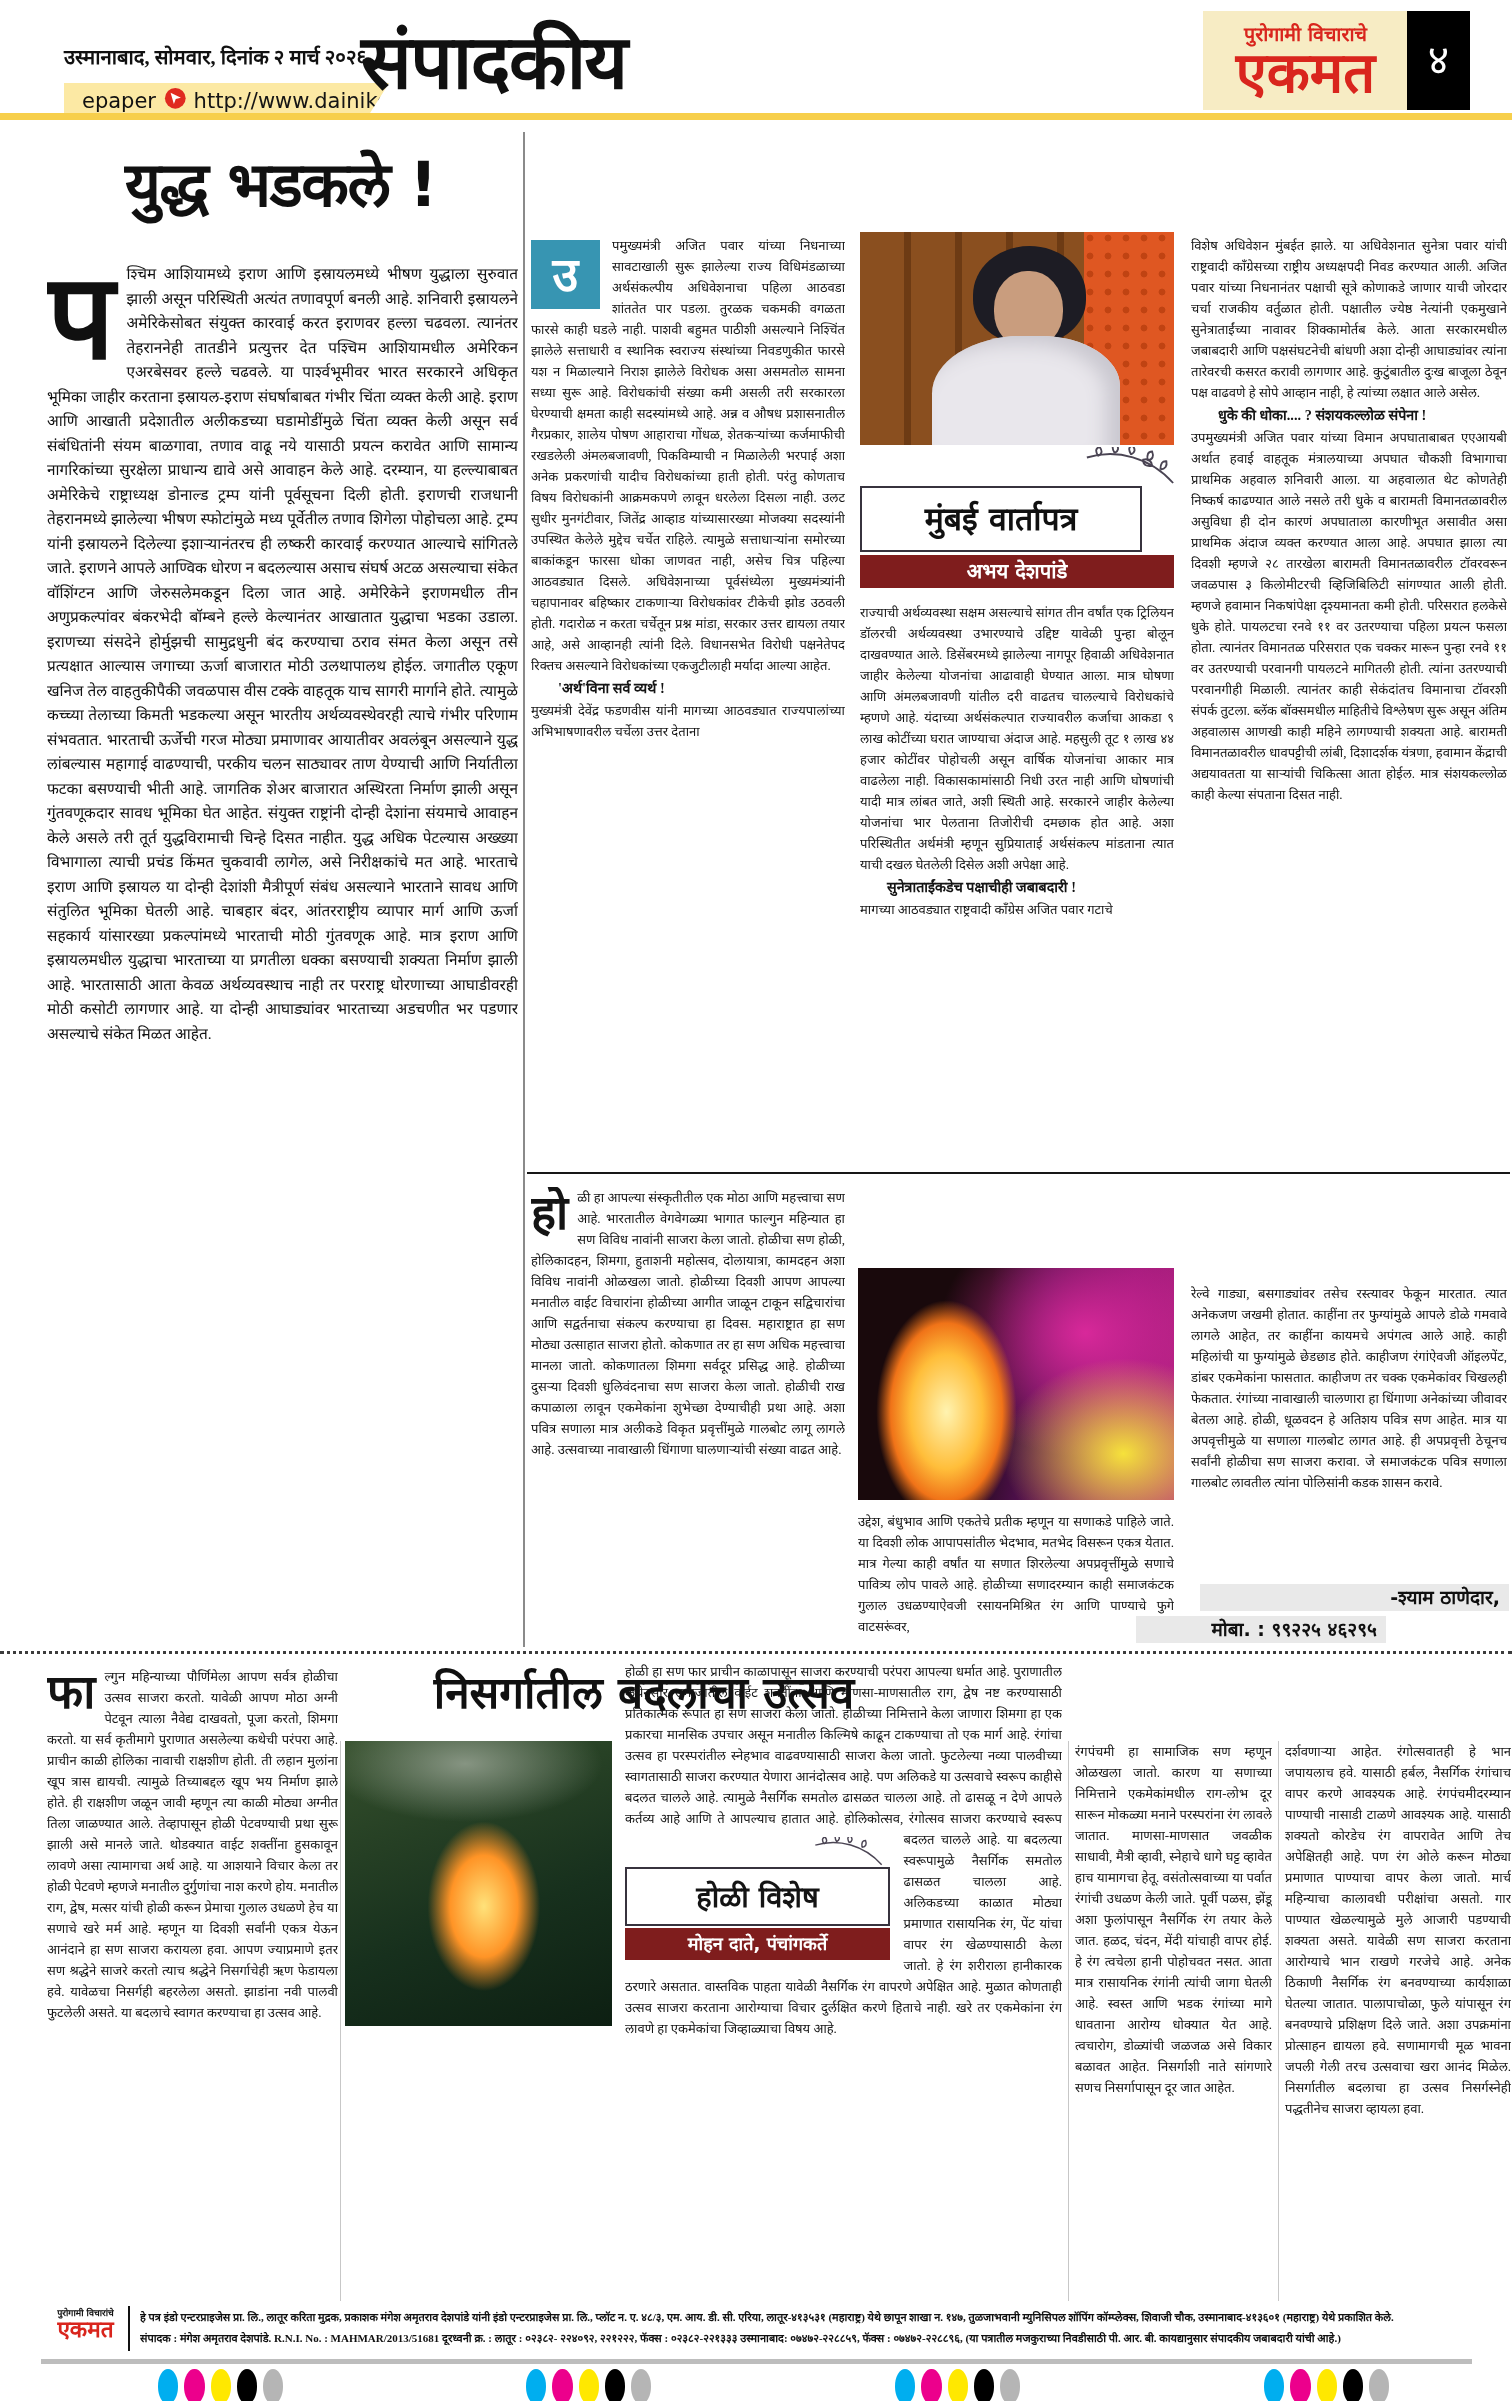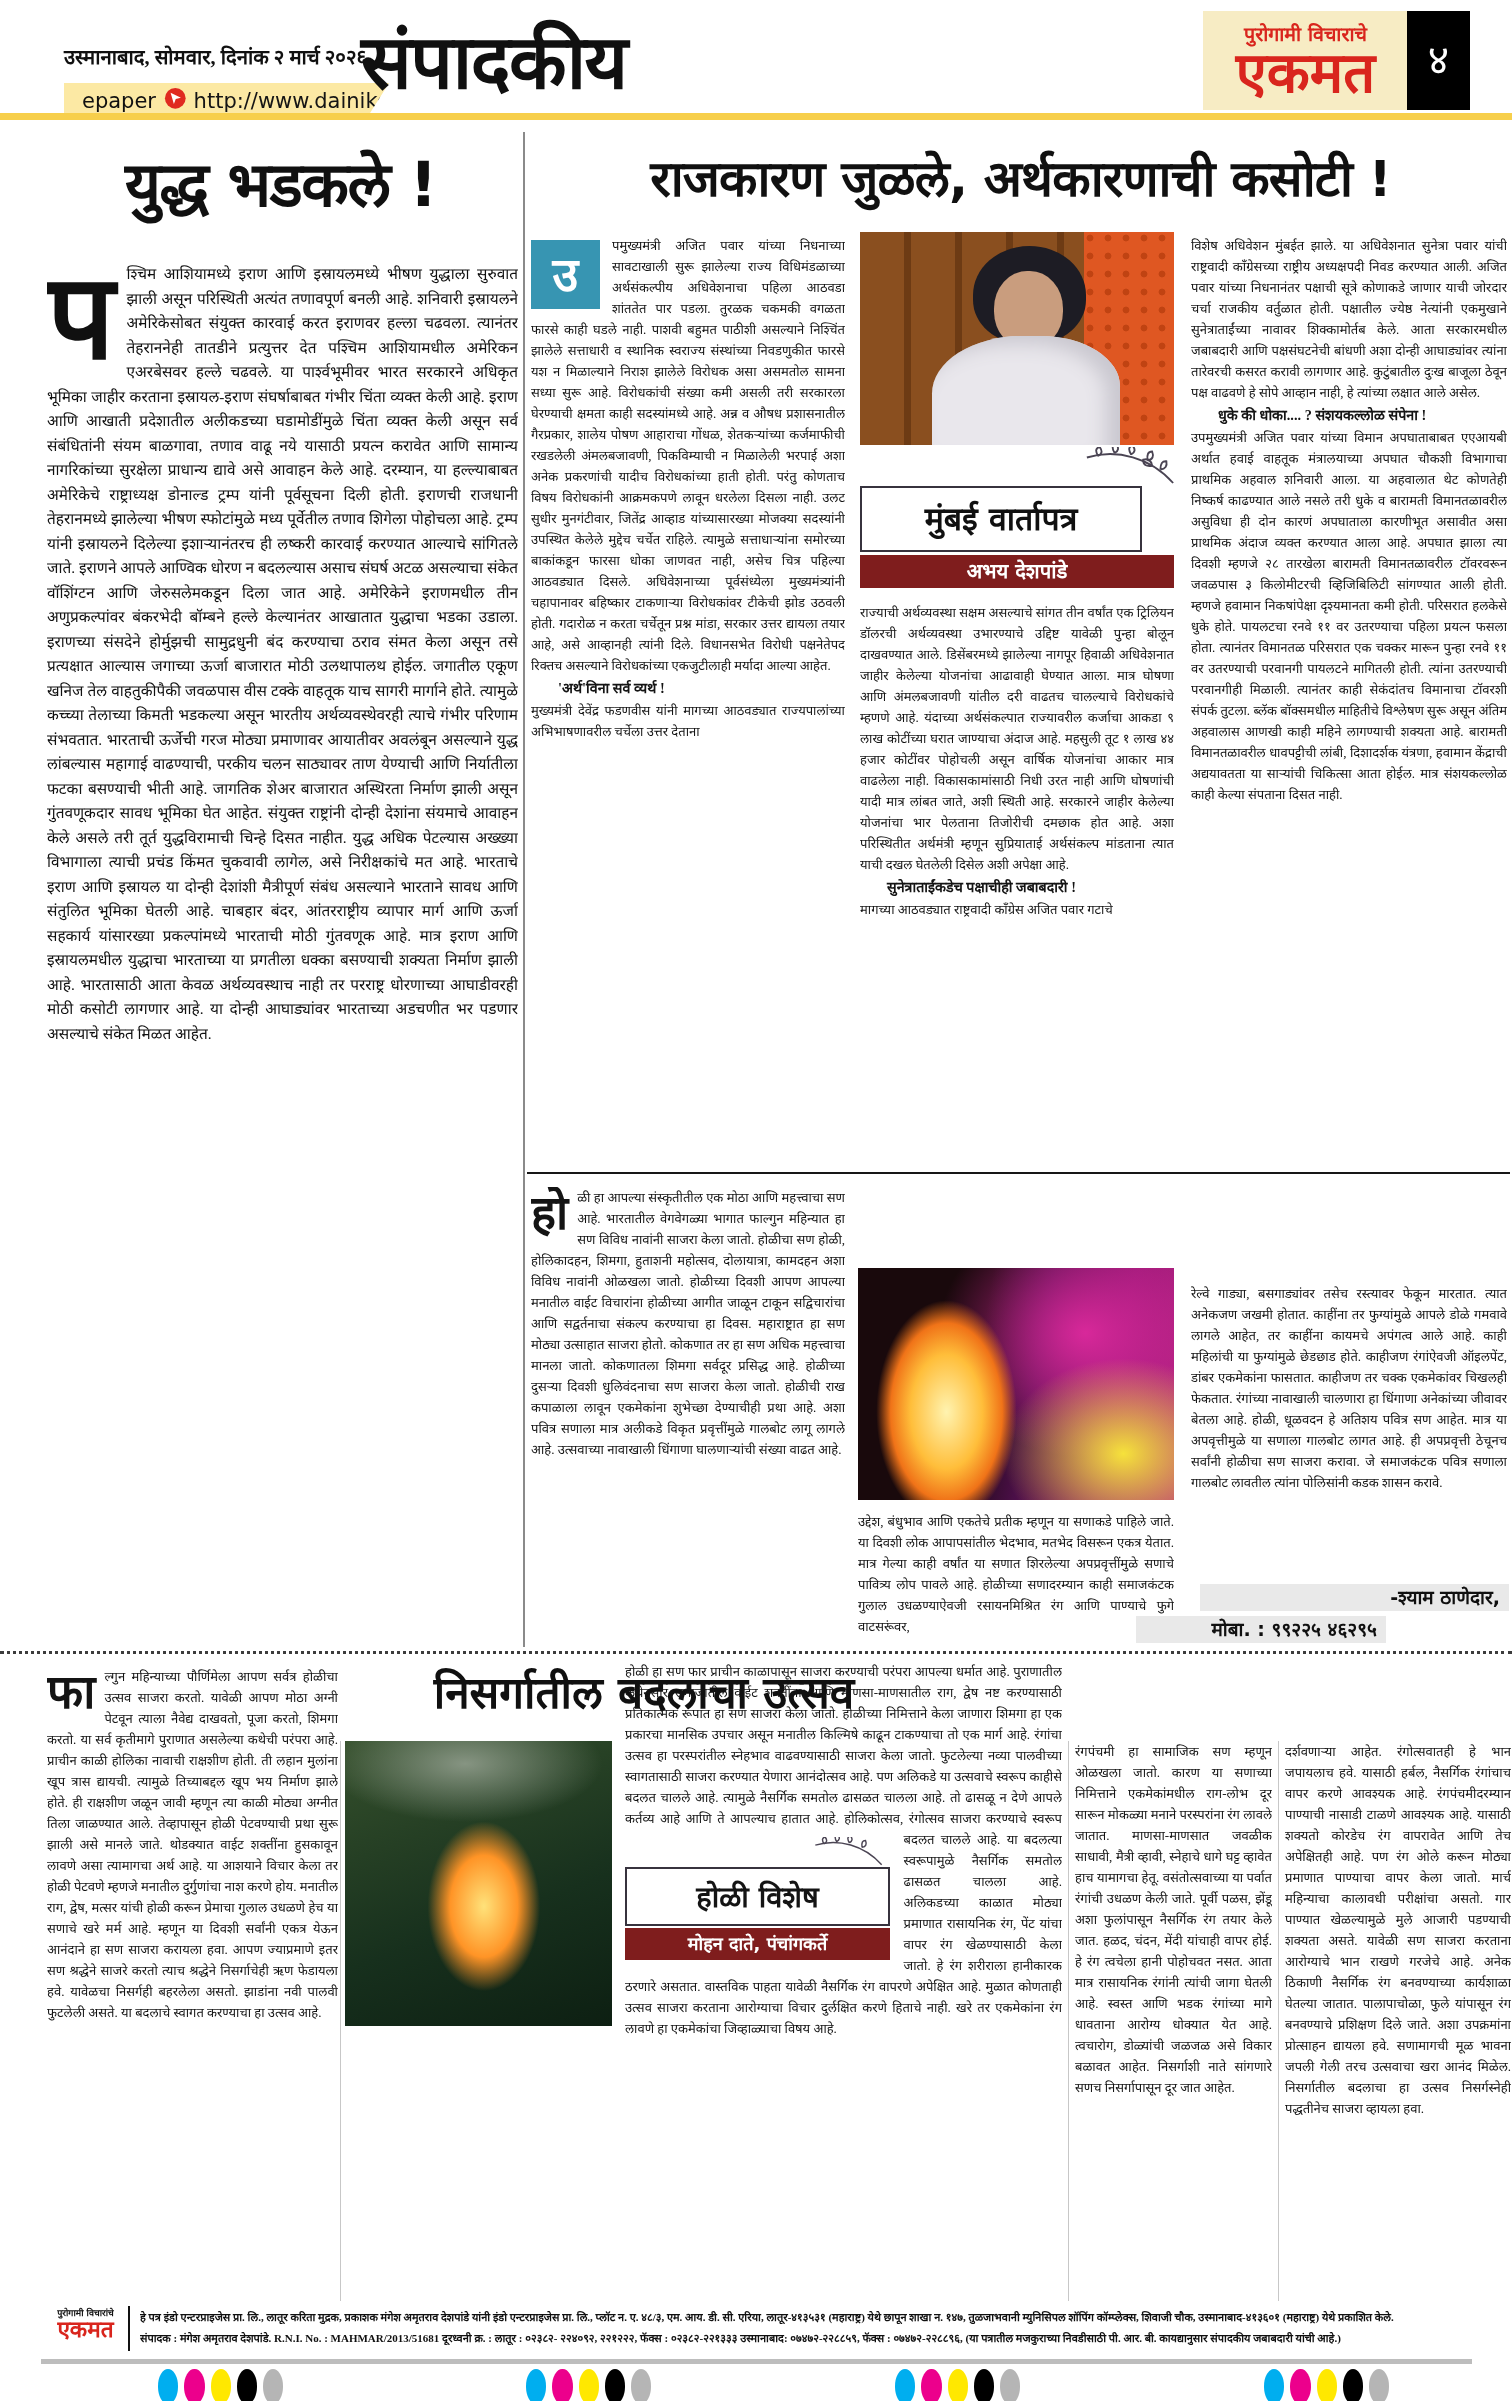--- a/index.html
+++ b/index.html
@@ -144,21 +144,20 @@
   <div class="abs vrule-light" style="left:340px;top:1741px;height:560px;"></div>
   <div class="abs vrule-light" style="left:1068px;top:1741px;height:560px;"></div>
   <div class="abs vrule-light" style="left:1278px;top:1741px;height:560px;"></div>
 
   <div class="abs war-headline sans">युद्ध भडकले !</div>
   <div class="abs war-body just clip serif">
     <span class="dc dc-war">प</span>
     <span>श्चिम आशियामध्ये इराण आणि इस्रायलमध्ये भीषण युद्धाला सुरुवात झाली असून परिस्थिती अत्यंत तणावपूर्ण बनली आहे. शनिवारी इस्रायलने अमेरिकेसोबत संयुक्त कारवाई करत इराणवर हल्ला चढवला. त्यानंतर तेहराननेही तातडीने प्रत्युत्तर देत पश्चिम आशियामधील अमेरिकन एअरबेसवर हल्ले चढवले. या पार्श्वभूमीवर भारत सरकारने अधिकृत भूमिका जाहीर करताना इस्रायल-इराण संघर्षाबाबत गंभीर चिंता व्यक्त केली आहे. इराण आणि आखाती प्रदेशातील अलीकडच्या घडामोडींमुळे चिंता व्यक्त केली असून सर्व संबंधितांनी संयम बाळगावा, तणाव वाढू नये यासाठी प्रयत्न करावेत आणि सामान्य नागरिकांच्या सुरक्षेला प्राधान्य द्यावे असे आवाहन केले आहे. दरम्यान, या हल्ल्याबाबत अमेरिकेचे राष्ट्राध्यक्ष डोनाल्ड ट्रम्प यांनी पूर्वसूचना दिली होती. इराणची राजधानी तेहरानमध्ये झालेल्या भीषण स्फोटांमुळे मध्य पूर्वेतील तणाव शिगेला पोहोचला आहे. ट्रम्प यांनी इस्रायलने दिलेल्या इशाऱ्यानंतरच ही लष्करी कारवाई करण्यात आल्याचे सांगितले जाते. इराणने आपले आण्विक धोरण न बदलल्यास असाच संघर्ष अटळ असल्याचा संकेत वॉशिंग्टन आणि जेरुसलेमकडून दिला जात आहे. अमेरिकेने इराणमधील तीन अणुप्रकल्पांवर बंकरभेदी बॉम्बने हल्ले केल्यानंतर आखातात युद्धाचा भडका उडाला. इराणच्या संसदेने होर्मुझची सामुद्रधुनी बंद करण्याचा ठराव संमत केला असून तसे प्रत्यक्षात आल्यास जगाच्या ऊर्जा बाजारात मोठी उलथापालथ होईल. जगातील एकूण खनिज तेल वाहतुकीपैकी जवळपास वीस टक्के वाहतूक याच सागरी मार्गाने होते. त्यामुळे कच्च्या तेलाच्या किमती भडकल्या असून भारतीय अर्थव्यवस्थेवरही त्याचे गंभीर परिणाम संभवतात. भारताची ऊर्जेची गरज मोठ्या प्रमाणावर आयातीवर अवलंबून असल्याने युद्ध लांबल्यास महागाई वाढण्याची, परकीय चलन साठ्यावर ताण येण्याची आणि निर्यातीला फटका बसण्याची भीती आहे. जागतिक शेअर बाजारात अस्थिरता निर्माण झाली असून गुंतवणूकदार सावध भूमिका घेत आहेत. संयुक्त राष्ट्रांनी दोन्ही देशांना संयमाचे आवाहन केले असले तरी तूर्त युद्धविरामाची चिन्हे दिसत नाहीत. युद्ध अधिक पेटल्यास अख्ख्या विभागाला त्याची प्रचंड किंमत चुकवावी लागेल, असे निरीक्षकांचे मत आहे. भारताचे इराण आणि इस्रायल या दोन्ही देशांशी मैत्रीपूर्ण संबंध असल्याने भारताने सावध आणि संतुलित भूमिका घेतली आहे. चाबहार बंदर, आंतरराष्ट्रीय व्यापार मार्ग आणि ऊर्जा सहकार्य यांसारख्या प्रकल्पांमध्ये भारताची मोठी गुंतवणूक आहे. मात्र इराण आणि इस्रायलमधील युद्धाचा भारताच्या या प्रगतीला धक्का बसण्याची शक्यता निर्माण झाली आहे. भारतासाठी आता केवळ अर्थव्यवस्थाच नाही तर परराष्ट्र धोरणाच्या आघाडीवरही मोठी कसोटी लागणार आहे. या दोन्ही आघाड्यांवर भारताच्या अडचणीत भर पडणार असल्याचे संकेत मिळत आहेत.</span>
   </div>
 
-  <div class="abs pol-headline sans">राजकारण जुळले, अर्थकारणाची कसोटी !</div>
 
   <div class="abs pol-col1 bodytxt just clip">
     <span class="dc-box">उ</span>
     <span>पमुख्यमंत्री अजित पवार यांच्या निधनाच्या सावटाखाली सुरू झालेल्या राज्य विधिमंडळाच्या अर्थसंकल्पीय अधिवेशनाचा पहिला आठवडा शांततेत पार पडला. तुरळक चकमकी वगळता फारसे काही घडले नाही. पाशवी बहुमत पाठीशी असल्याने निश्चिंत झालेले सत्ताधारी व स्थानिक स्वराज्य संस्थांच्या निवडणुकीत फारसे यश न मिळाल्याने निराश झालेले विरोधक असा असमतोल सामना सध्या सुरू आहे. विरोधकांची संख्या कमी असली तरी सरकारला घेरण्याची क्षमता काही सदस्यांमध्ये आहे. अन्न व औषध प्रशासनातील गैरप्रकार, शालेय पोषण आहाराचा गोंधळ, शेतकऱ्यांच्या कर्जमाफीची रखडलेली अंमलबजावणी, पिकविम्याची न मिळालेली भरपाई अशा अनेक प्रकरणांची यादीच विरोधकांच्या हाती होती. परंतु कोणताच विषय विरोधकांनी आक्रमकपणे लावून धरलेला दिसला नाही. उलट सुधीर मुनगंटीवार, जितेंद्र आव्हाड यांच्यासारख्या मोजक्या सदस्यांनी उपस्थित केलेले मुद्देच चर्चेत राहिले. त्यामुळे सत्ताधाऱ्यांना समोरच्या बाकांकडून फारसा धोका जाणवत नाही, असेच चित्र पहिल्या आठवड्यात दिसले. अधिवेशनाच्या पूर्वसंध्येला मुख्यमंत्र्यांनी चहापानावर बहिष्कार टाकणाऱ्या विरोधकांवर टीकेची झोड उठवली होती. गदारोळ न करता चर्चेतून प्रश्न मांडा, सरकार उत्तर द्यायला तयार आहे, असे आव्हानही त्यांनी दिले. विधानसभेत विरोधी पक्षनेतेपद रिक्तच असल्याने विरोधकांच्या एकजुटीलाही मर्यादा आल्या आहेत.</span>
     <span class="subline">'अर्थ'विना सर्व व्यर्थ !</span>
     <span>मुख्यमंत्री देवेंद्र फडणवीस यांनी मागच्या आठवड्यात राज्यपालांच्या अभिभाषणावरील चर्चेला उत्तर देताना</span>
   </div>
 
   <div class="abs photo photo1">
     <div class="chair"></div>

